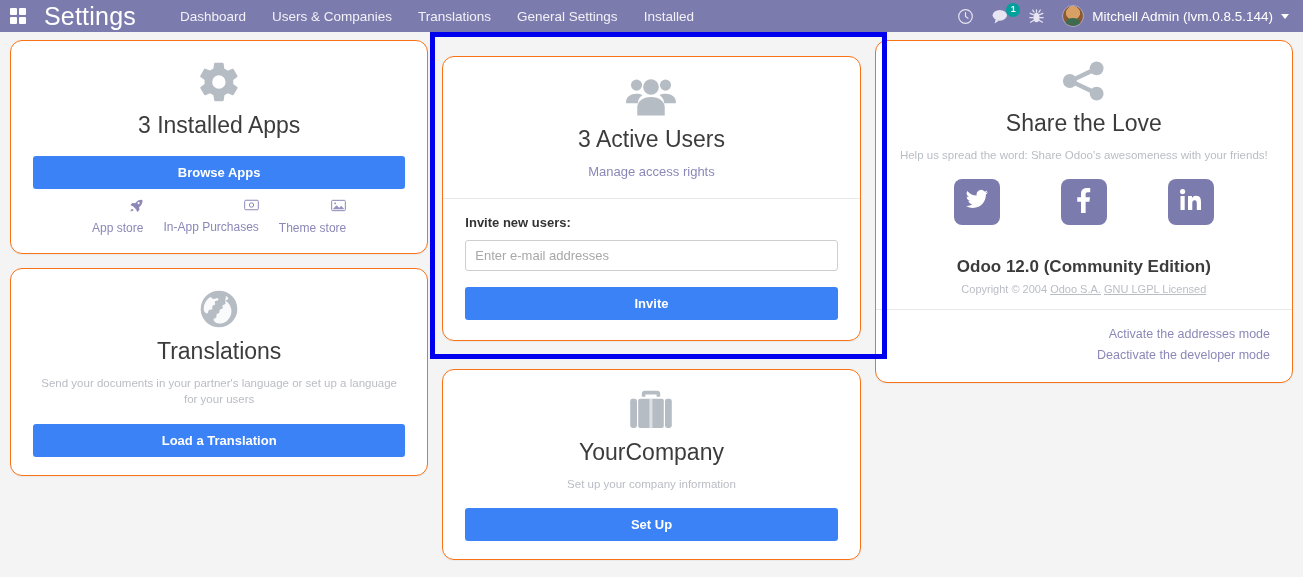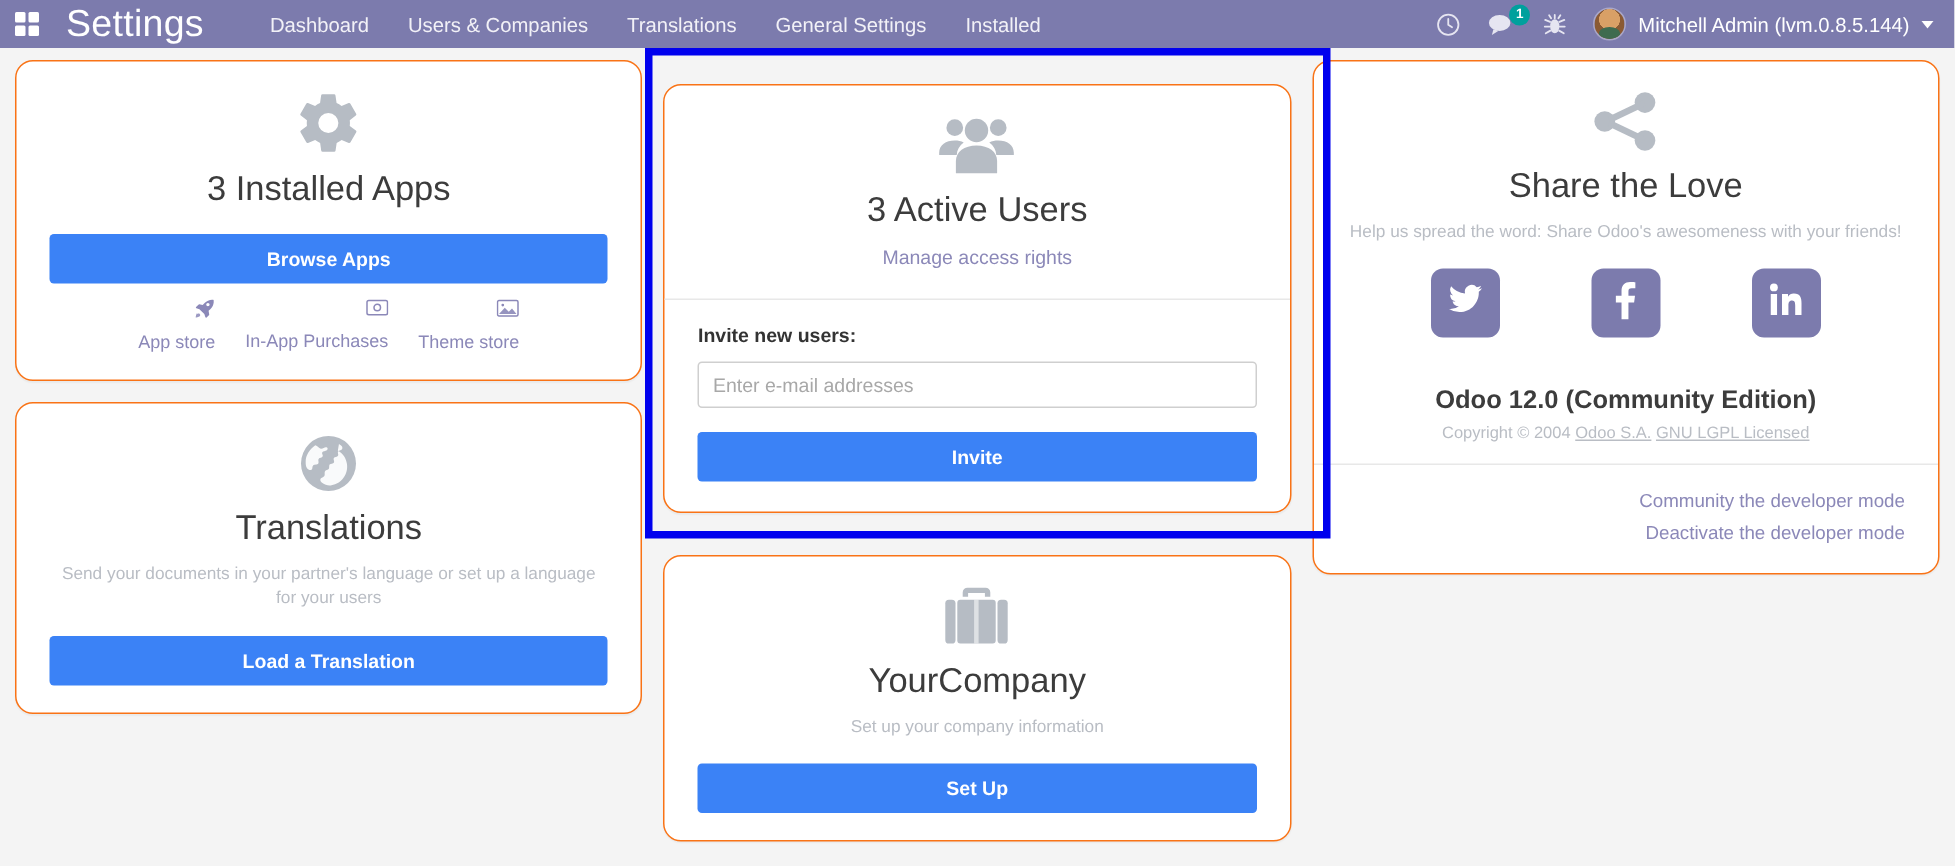--- a/index.html
+++ b/index.html
@@ -388,20 +388,20 @@
       <div class="version-block">
         <div class="version-title">Odoo 12.0 (Community Edition)</div>
         <div class="copyright">
           <span>Copyright © 2004</span>
           <a href="#">Odoo S.A.</a>
           <a href="#">GNU LGPL Licensed</a>
         </div>
       </div>
 
       <div class="dev-block">
-        <a href="#">Community the developer mode</a>
+        <a href="#">Activate the addresses mode</a>
         <a href="#">Deactivate the developer mode</a>
       </div>
     </div>
   </div>
 </div>
 
 <div class="highlight-box"></div>
 
 </body></html>

